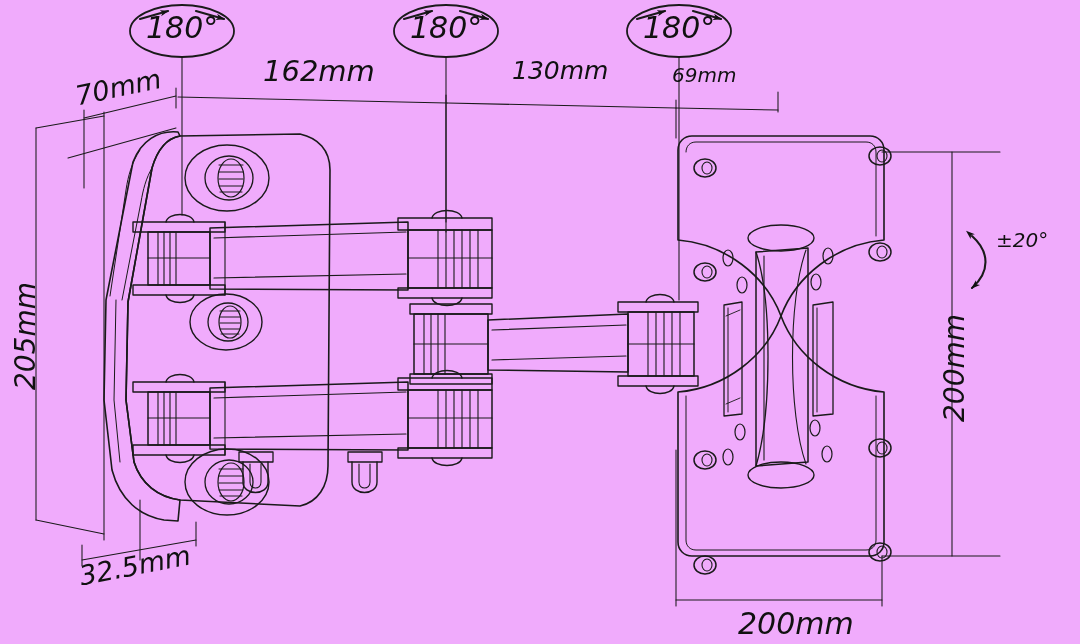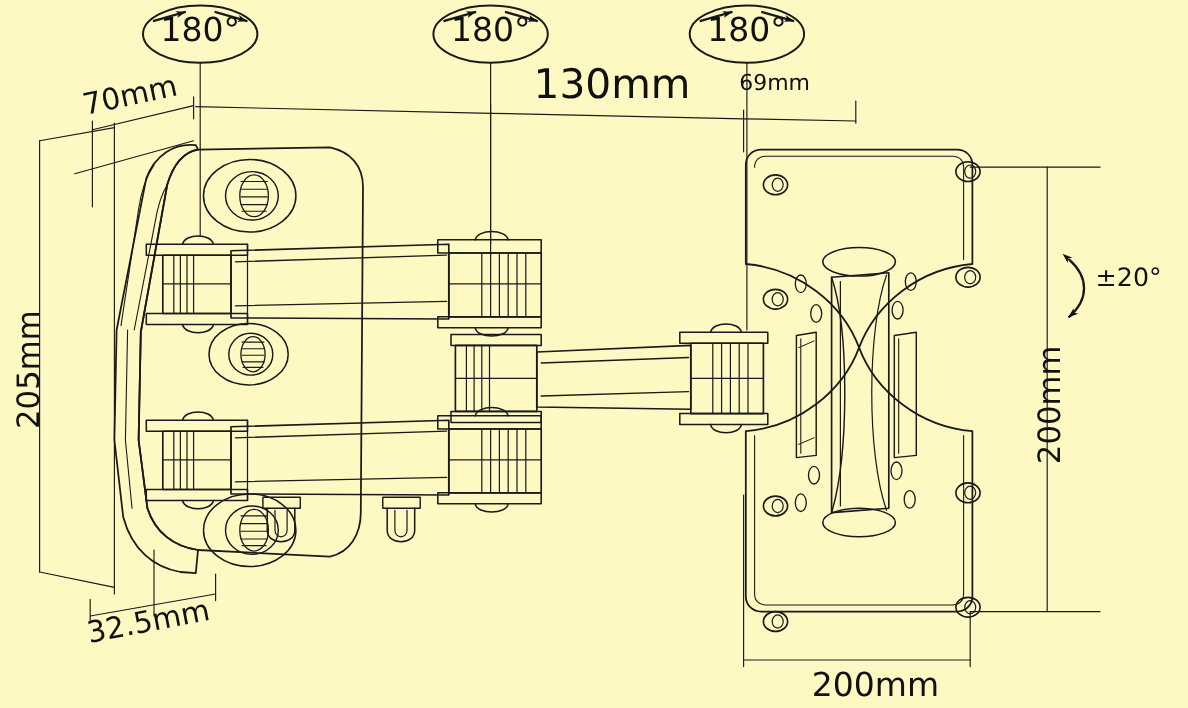--- a/index.html
+++ b/index.html
@@ -1,17 +1,17 @@
 <!DOCTYPE html>
 <html><head>
 <meta charset="utf-8">
 <style>
   html,body{margin:0;padding:0;background:#ffffff;}
   body{width:1080px;height:644px;overflow:hidden;font-family:"DejaVu Sans","Liberation Sans",sans-serif;}
-  #stage{position:relative;width:1080px;height:644px;background:#fef9c3;}
+  #stage{position:relative;width:1080px;height:644px;background:#f0abfc;font-style:italic;}
   #stage svg{position:absolute;left:0;top:0;}
   .lbl{position:absolute;color:#111;white-space:nowrap;line-height:1;}
 </style>
 </head>
 <body>
 
 <div id="stage">
 
   <svg width="1080" height="644" viewBox="0 0 1080 644">
     <defs>
@@ -273,28 +273,29 @@
         <path d="M806,250 C788,300 788,414 806,464" stroke-width="1.1"></path>
       </g>
 
     </g>
   </svg>
 
   <div class="lbl" style="left:146px;top:13px;font-size:30px;">180°</div>
   <div class="lbl" style="left:410px;top:13px;font-size:30px;">180°</div>
   <div class="lbl" style="left:643px;top:13px;font-size:30px;">180°</div>
 
-  <div class="lbl" style="left:485px;top:58px;font-size:37px;">130mm</div>
+  <div class="lbl" style="left:263px;top:57px;font-size:29px;">162mm</div>
+  <div class="lbl" style="left:512px;top:58px;font-size:25px;">130mm</div>
   <div class="lbl" style="left:672px;top:65px;font-size:20px;">69mm</div>
 
   <div class="lbl" style="left:73px;top:83px;font-size:27px;transform:rotate(-12deg);transform-origin:left top;">70mm</div>
 
   <div class="lbl" style="left:-28px;top:322px;font-size:28px;transform:rotate(-90deg);transform-origin:center center;">205mm</div>
 
   <div class="lbl" style="left:77px;top:563px;font-size:27px;transform:rotate(-11deg);transform-origin:left top;">32.5mm</div>
 
   <div class="lbl" style="left:901px;top:354px;font-size:28px;transform:rotate(-90deg);transform-origin:center center;">200mm</div>
 
   <div class="lbl" style="left:738px;top:609px;font-size:30px;">200mm</div>
 
-  <div class="lbl" style="left:996px;top:230px;font-size:23px;margin-top:12px;">±20°</div>
+  <div class="lbl" style="left:996px;top:230px;font-size:20px;">±20°</div>
 
 </div>
 
 </body></html>

